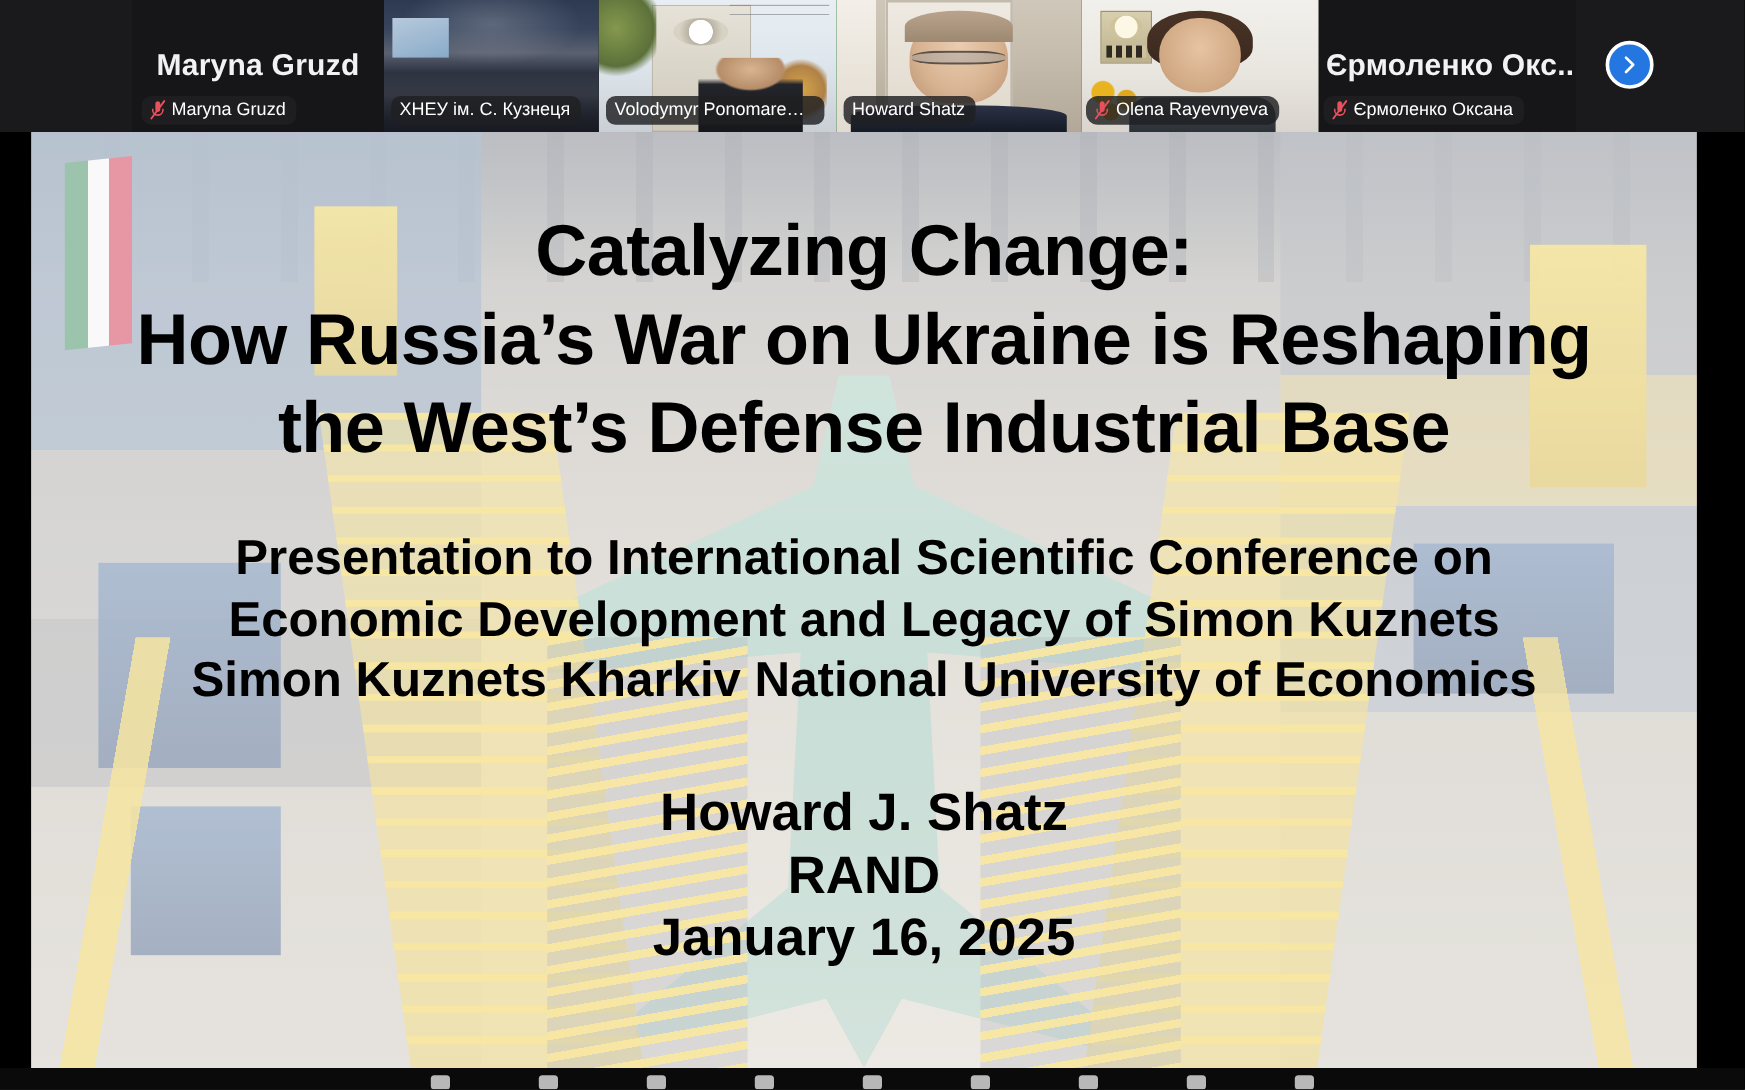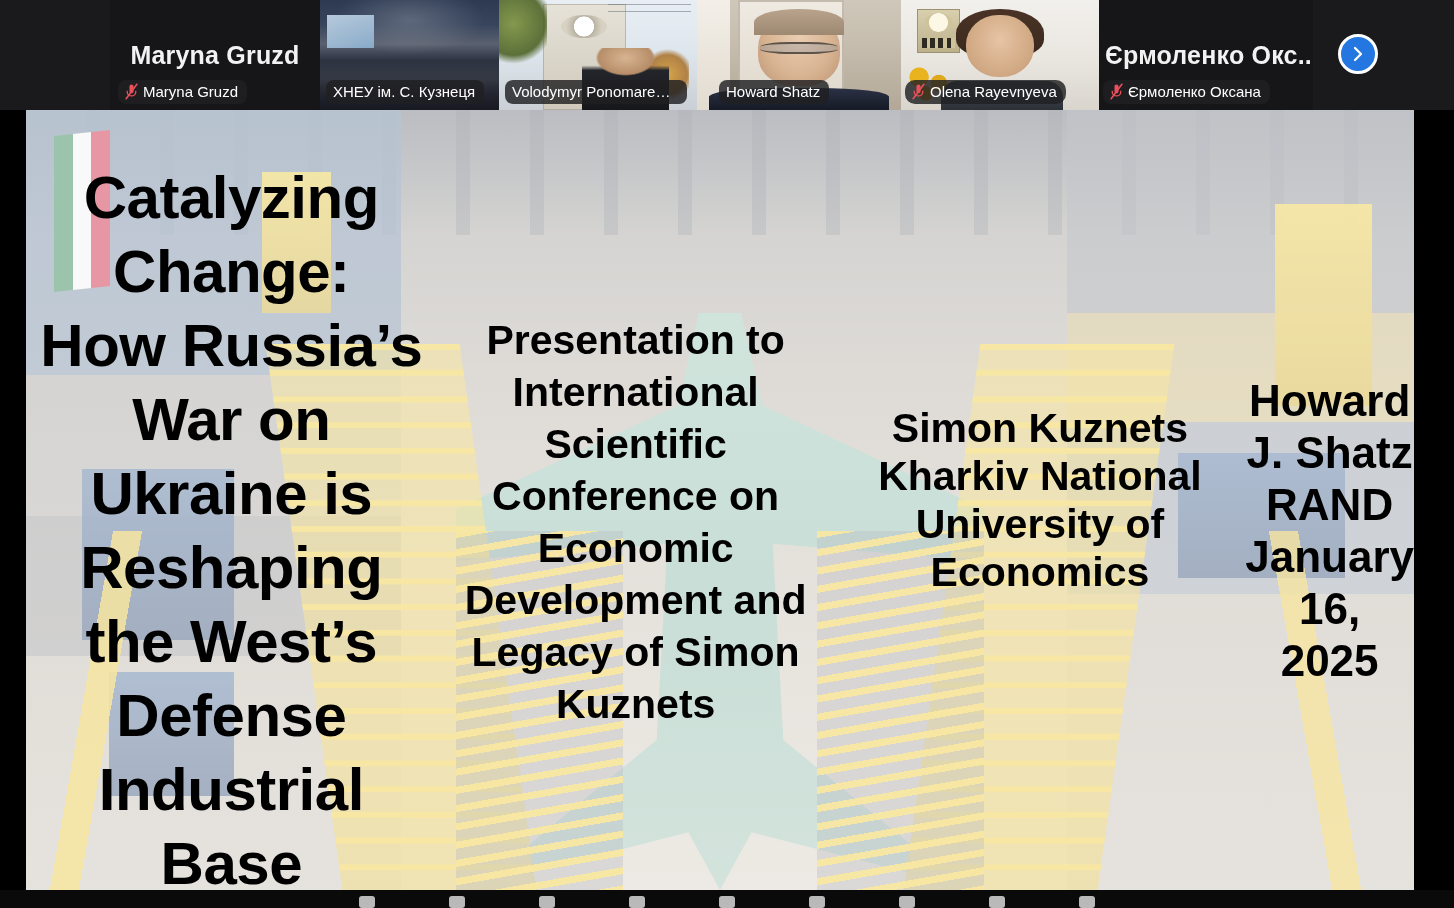--- a/index.html
+++ b/index.html
@@ -271,21 +271,21 @@
   }
 
   
   .wash {
     position:absolute; inset:0;
     background: rgba(255,255,255,0.56);
   }
 
   .slide-text {
     position:absolute; inset:0;
-    display:flex; flex-direction:row; align-items:center;
+    display:flex; flex-direction:column; align-items:center;
     color:#000;
     text-align:center;
   }
   .slide-title {
     margin-top: 62px;
     font-family: "Liberation Sans Narrow", "Liberation Sans", sans-serif;
     font-weight: bold;
     font-size: 60px;
     line-height: 74px;
     letter-spacing: -0.5px;
@@ -372,21 +372,21 @@
 
     <div class="tile active" style="width:204px;">
       <div class="bg-shatz">
         <div class="doorL"></div>
         <div class="door"></div>
         <div class="head"></div>
         <div class="hair"></div>
         <div class="glasses"></div>
         <div class="suit"></div>
       </div>
-      <div class="namebadge" style="left:6px;margin-left:16px;">
+      <div class="namebadge" style="left:6px;">
         <span class="nb-text">Howard Shatz</span>
       </div>
     </div>
 
     <div class="tile" style="width:198px;">
       <div class="bg-olena">
         <div class="clock"></div>
         <div class="flowers"></div>
         <div class="chair"></div>
         <div class="hair"></div>

